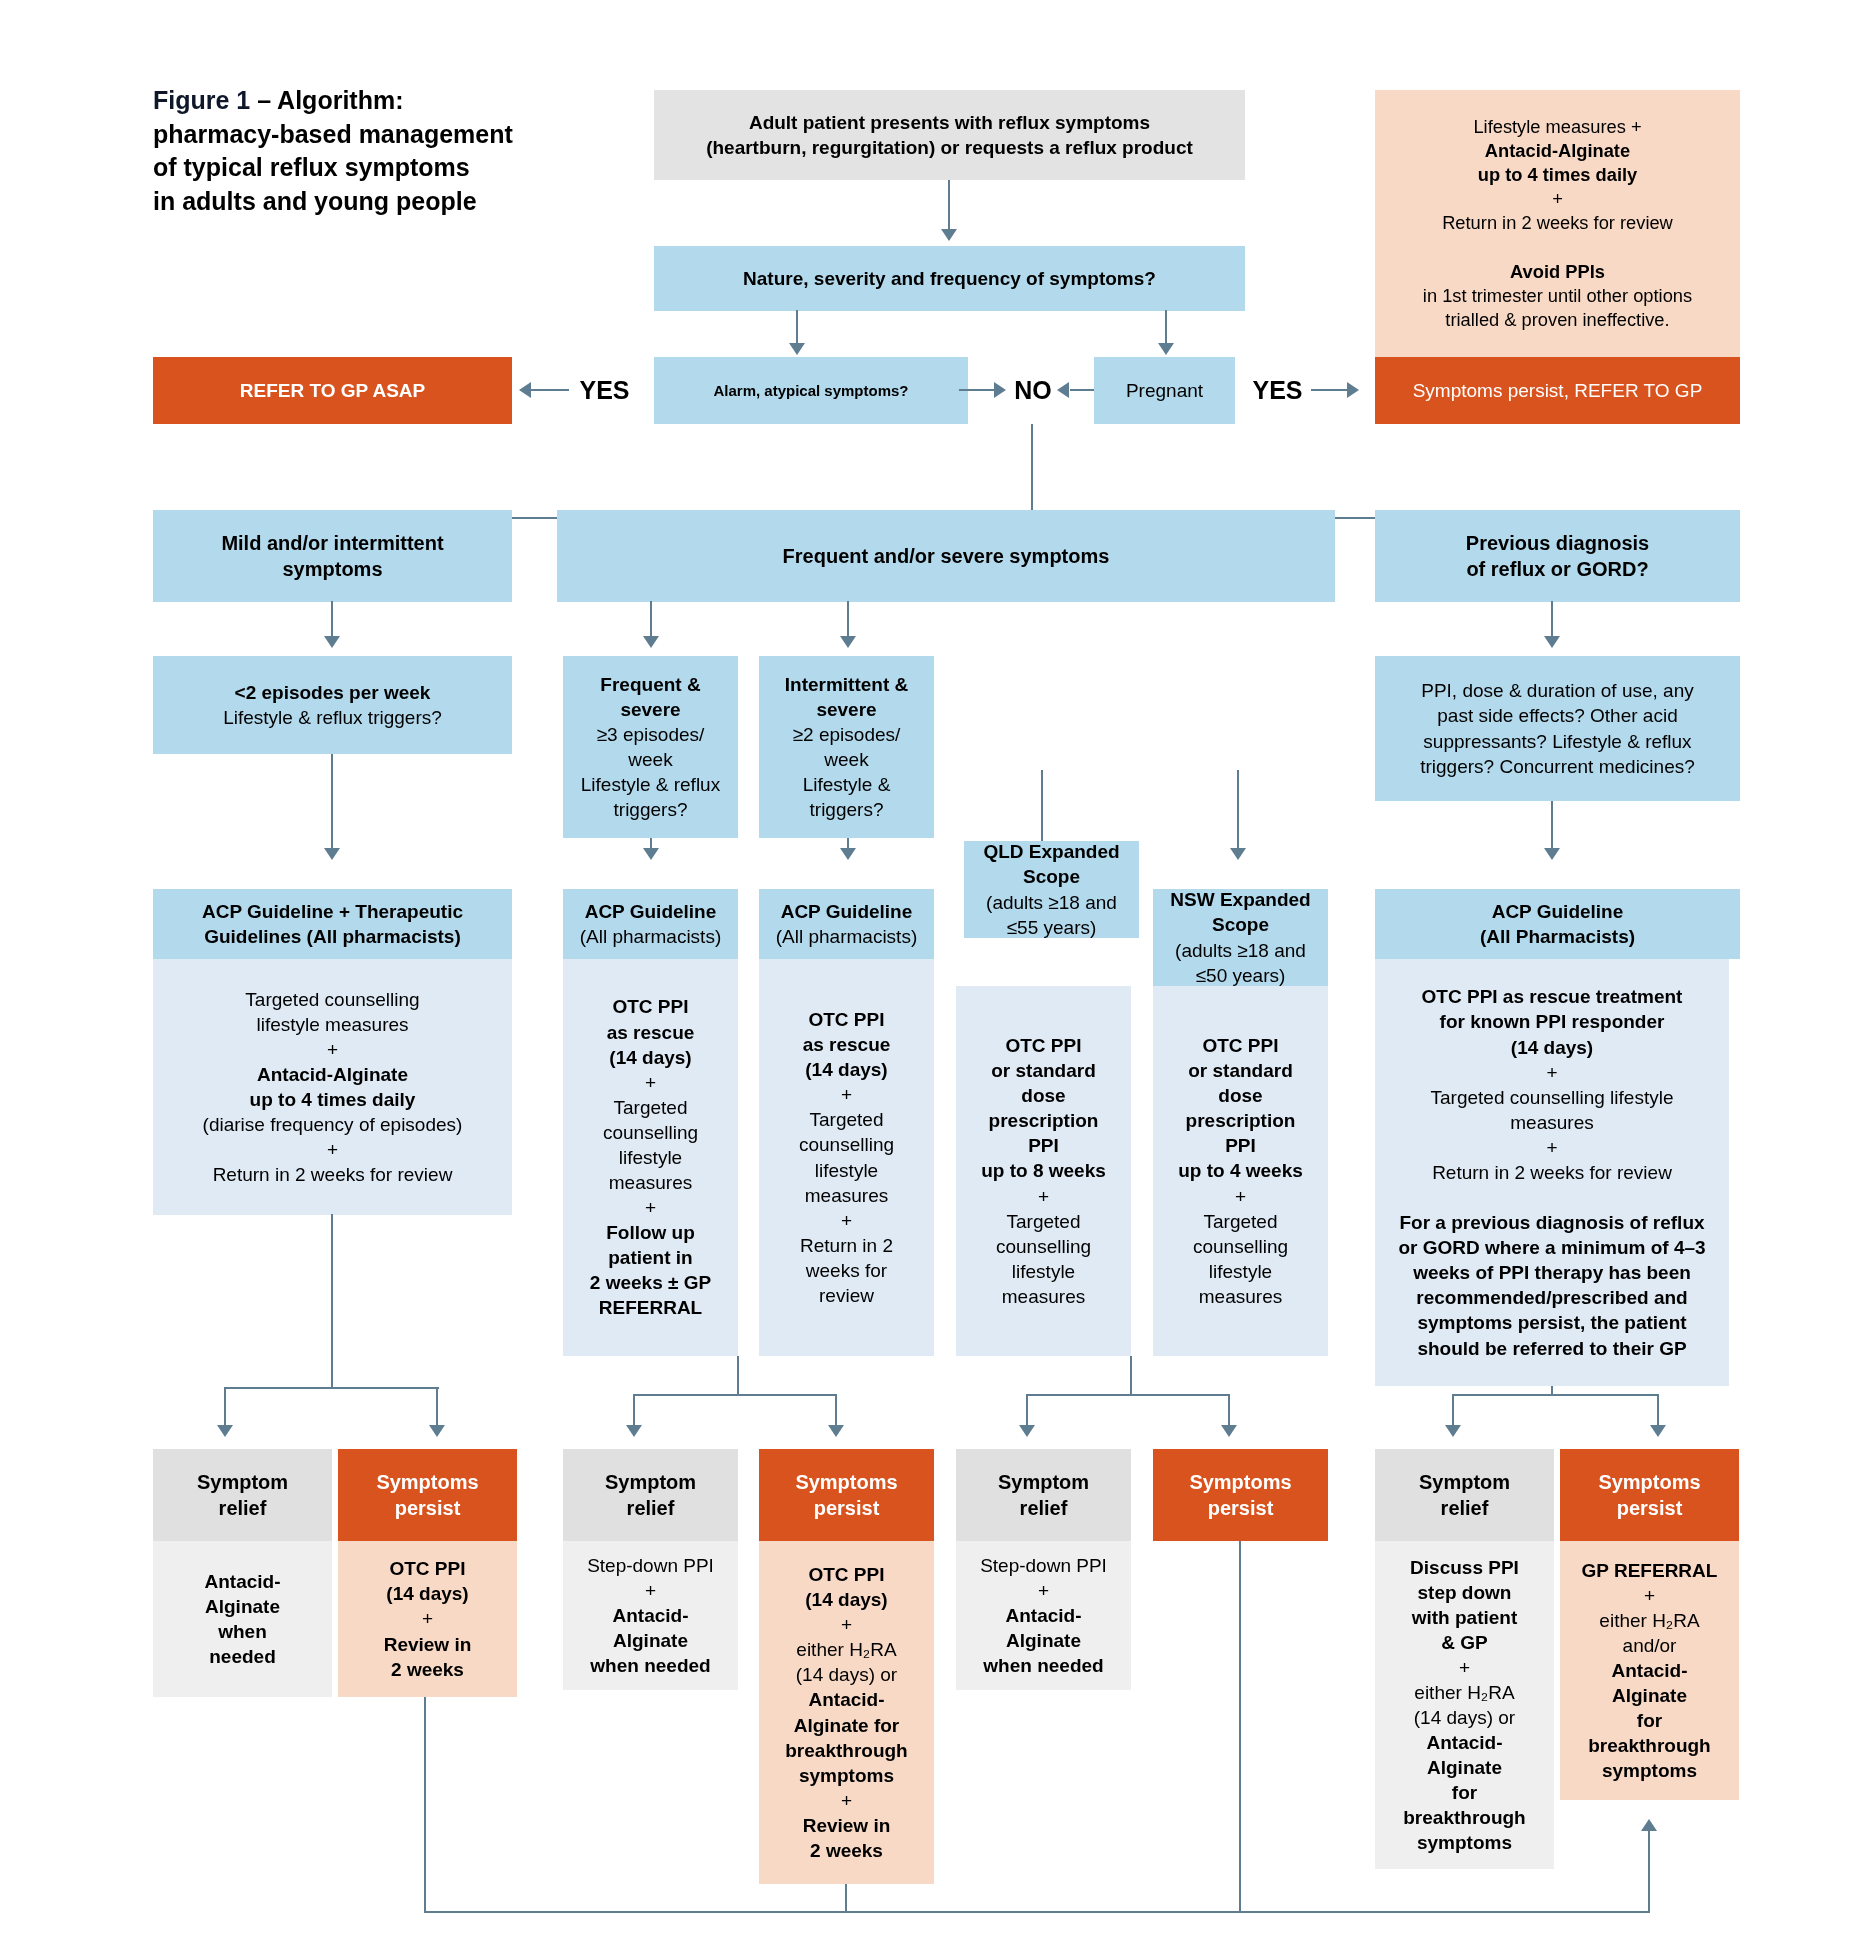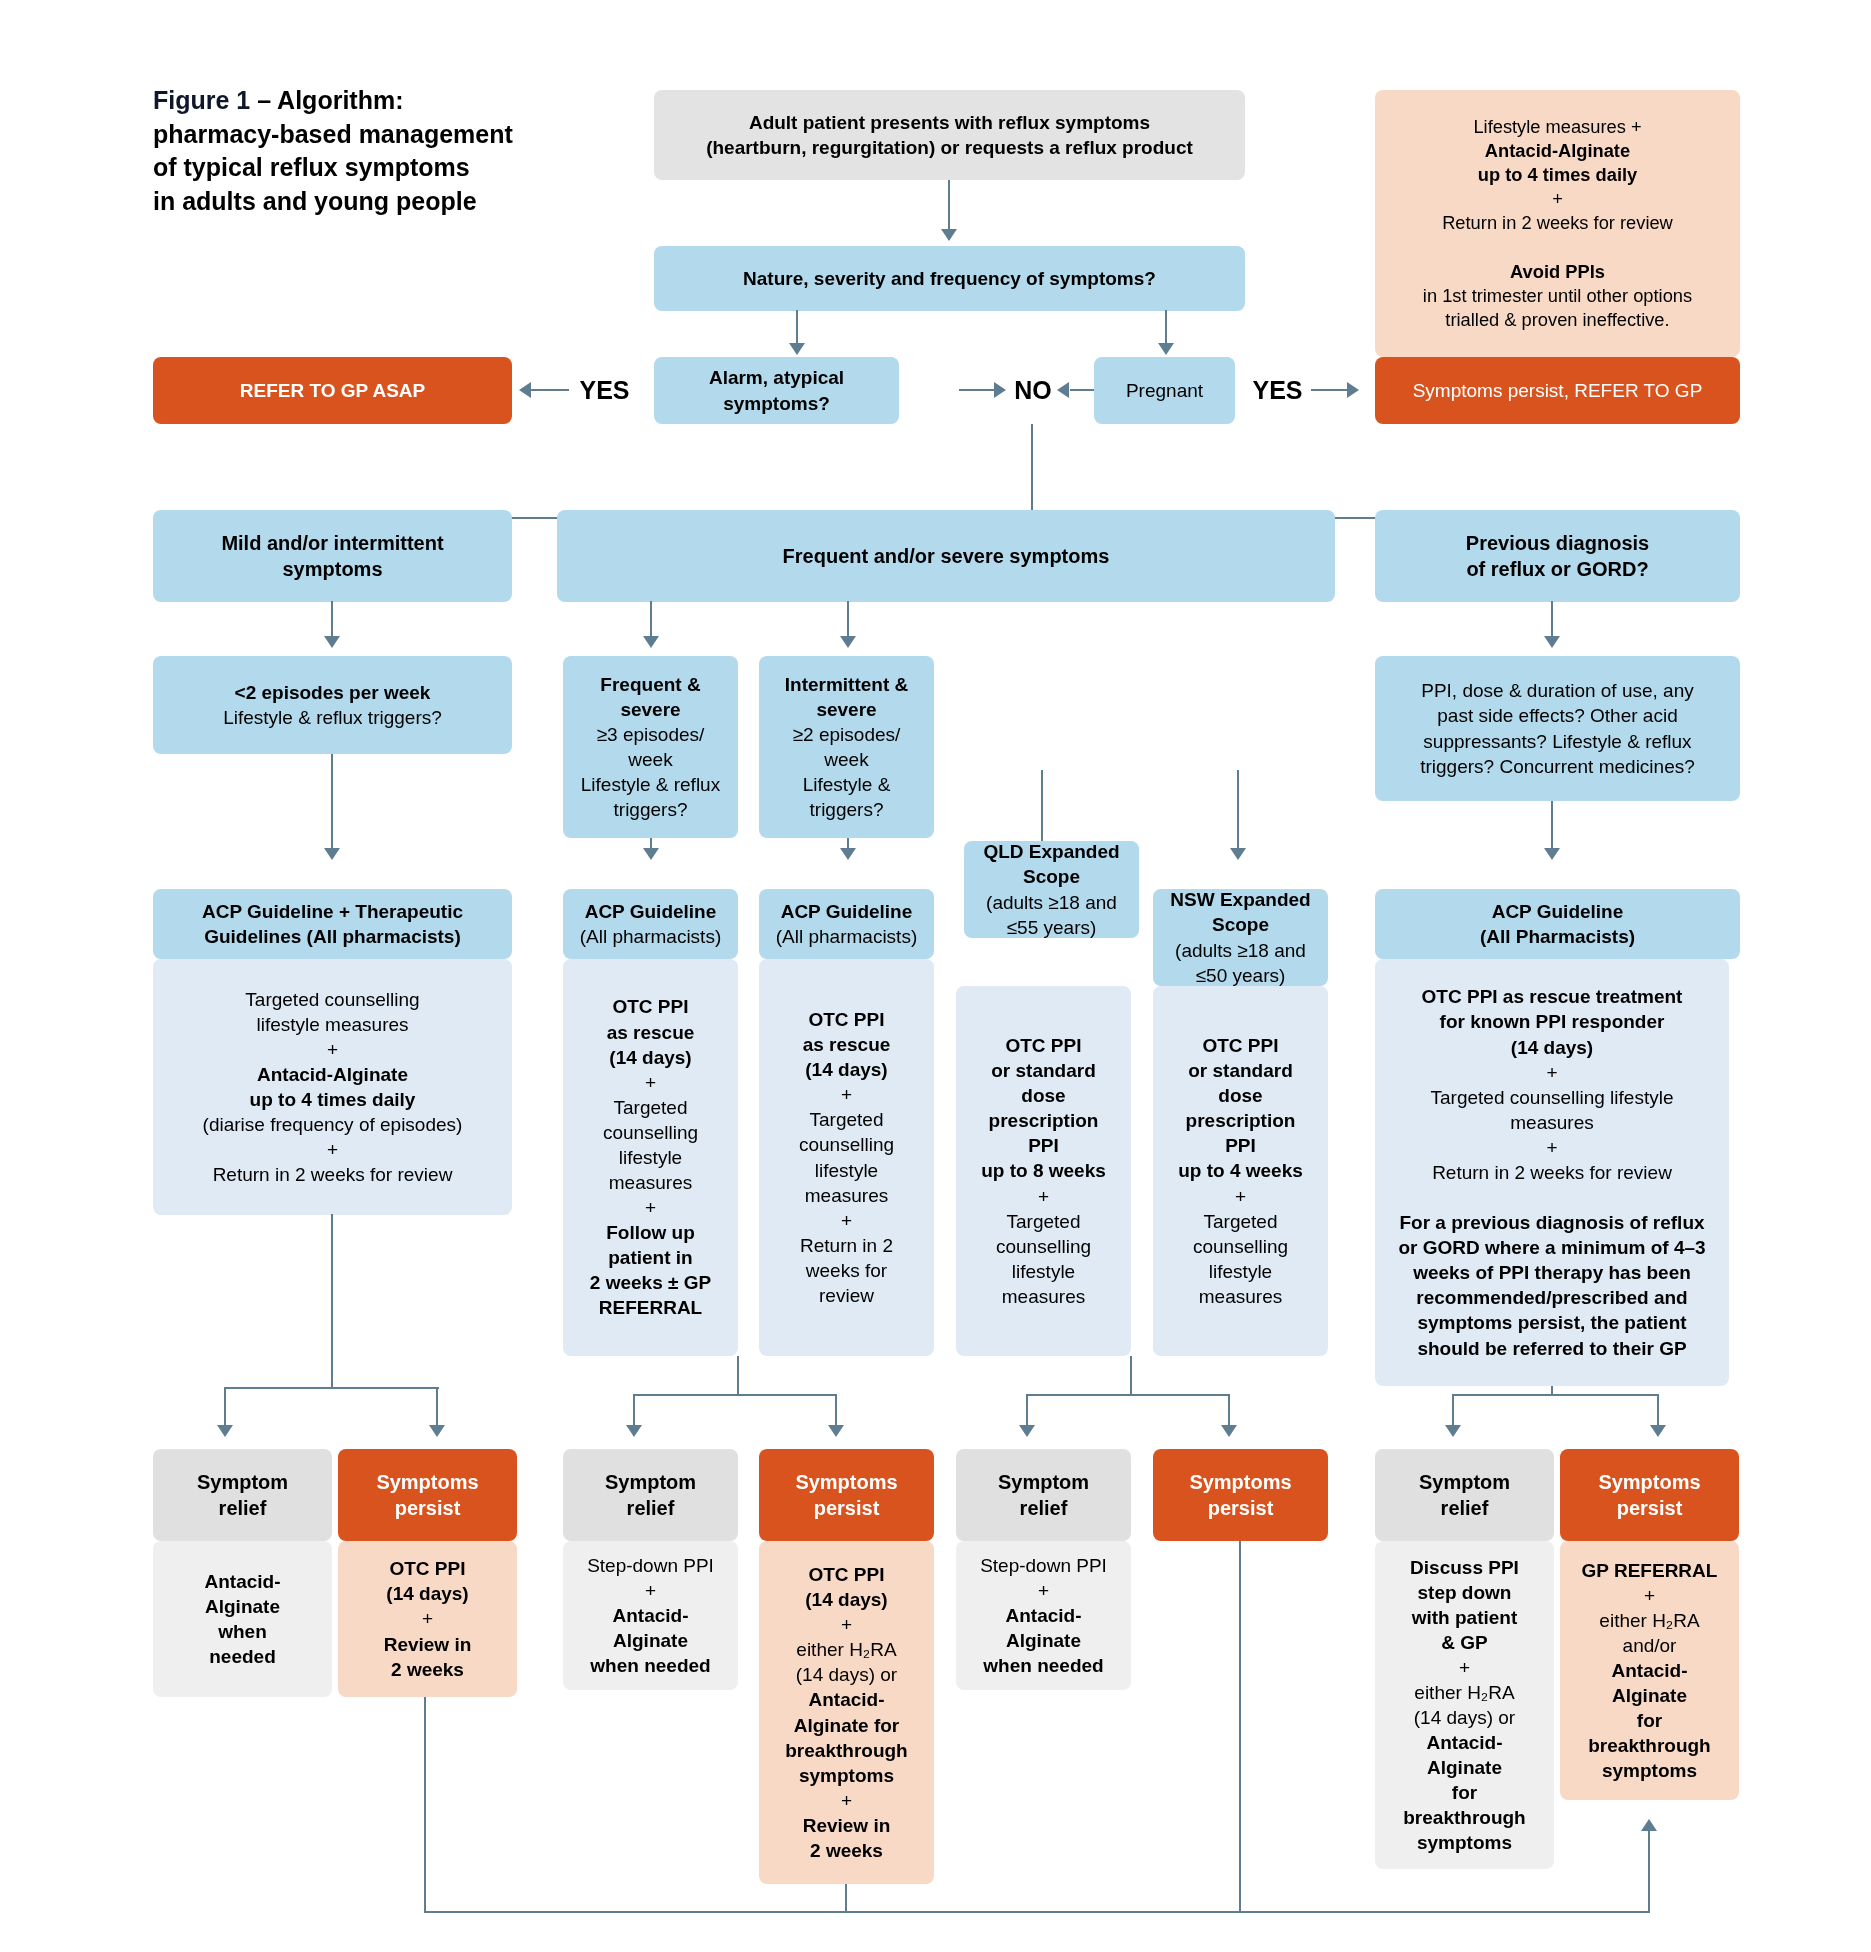--- a/index.html
+++ b/index.html
@@ -1,20 +1,20 @@
 <!DOCTYPE html>
 <html style="font-size:12.2px"><head>
 <meta charset="utf-8">
 <style>
   html,body{margin:0;padding:0;background:#ffffff;}
   body{font-family:"Liberation Sans", sans-serif;color:#000;}
   #page{position:relative;width:1871px;height:1953px;background:#fff;overflow:hidden;}
 
   .bx{position:absolute;box-sizing:border-box;display:flex;flex-direction:column;
-      align-items:center;justify-content:center;text-align:center;line-height:1.32;border-radius:8px;}
+      align-items:center;justify-content:center;text-align:center;line-height:1.32;}
   .blue{background:#b3d9ec;}
   .blue-lt{background:#dfeaf4;}
   .grey{background:#e3e3e3;}
   .grey-lt{background:#efefef;}
   .orange{background:#d9531e;color:#fff;}
   .peach{background:#f8d9c5;}
   .hdr-blue{background:#b3d9ec;}
   .hdr-grey{background:#e0e0e0;}
   .hdr-orange{background:#d9531e;color:#fff;}
 
@@ -71,21 +71,21 @@
   <div class="bx orange b" style="left:153px;top:357px;width:359px;height:67px;font-size:19px;">
     <span>REFER TO GP ASAP</span>
   </div>
 
   <div class="ar-l" style="left:519px;top:382px;"></div>
   <div class="hl" style="left:531px;top:389px;width:38px;"></div>
   <div class="yn" style="left:574px;top:372px;width:61px;height:37px;font-size:25px;">
     <span>YES</span>
   </div>
 
-  <div class="bx blue b" style="left:654px;top:357px;width:245px;height:67px;font-size:19px;">
+  <div class="bx blue b" style="left:654px;top:357px;width:314px;height:67px;font-size:15px;">
     <span>Alarm, atypical symptoms?</span>
   </div>
 
   <div class="hl" style="left:959px;top:389px;width:37px;"></div>
   <div class="ar-r" style="left:994px;top:382px;"></div>
   <div class="yn" style="left:1010px;top:372px;width:46px;height:37px;font-size:25px;">
     <span>NO</span>
   </div>
   <div class="ar-l" style="left:1057px;top:382px;"></div>
   <div class="hl" style="left:1070px;top:389px;width:24.4px;"></div>

